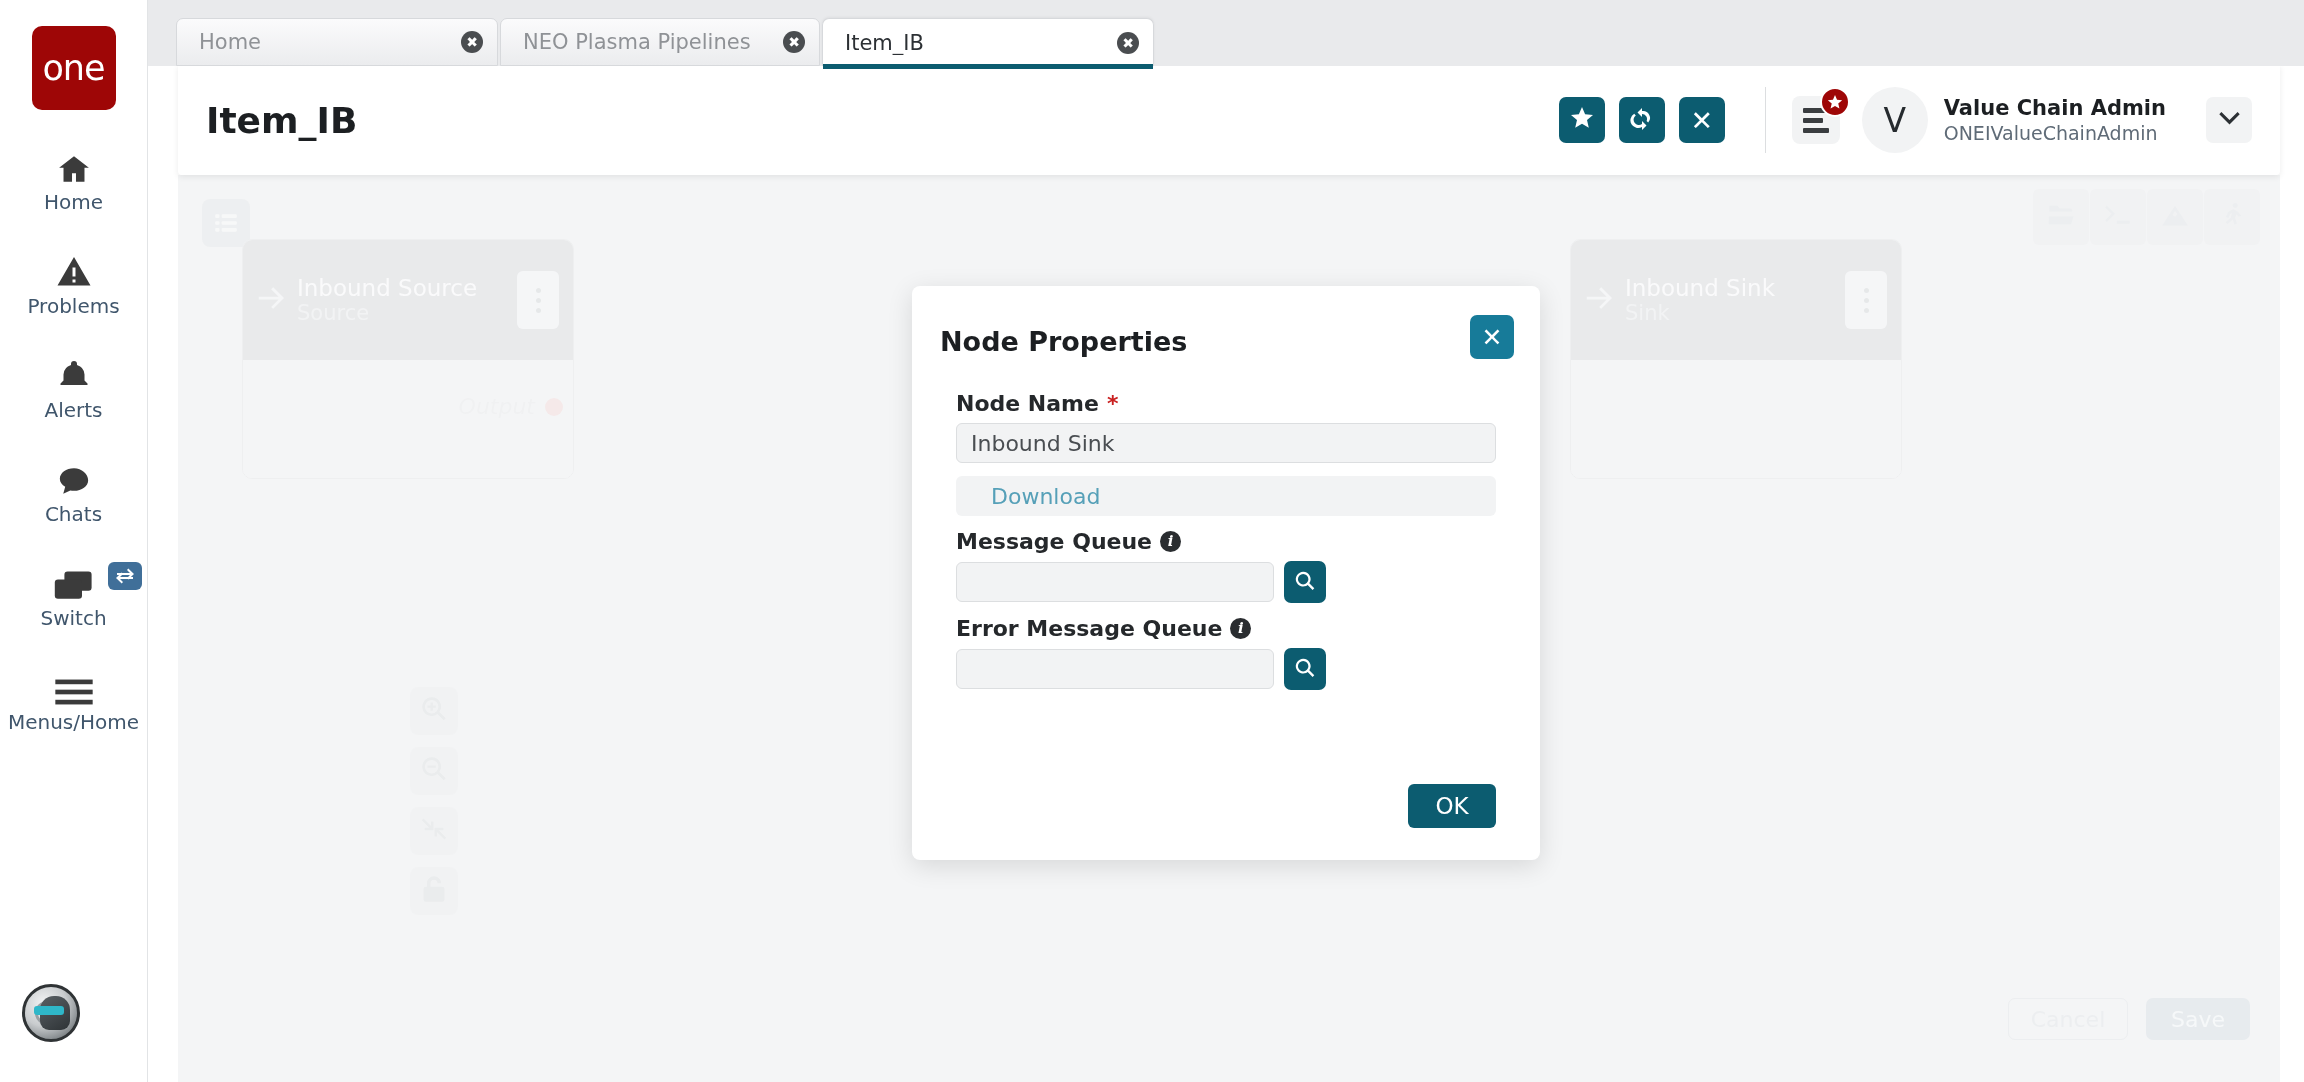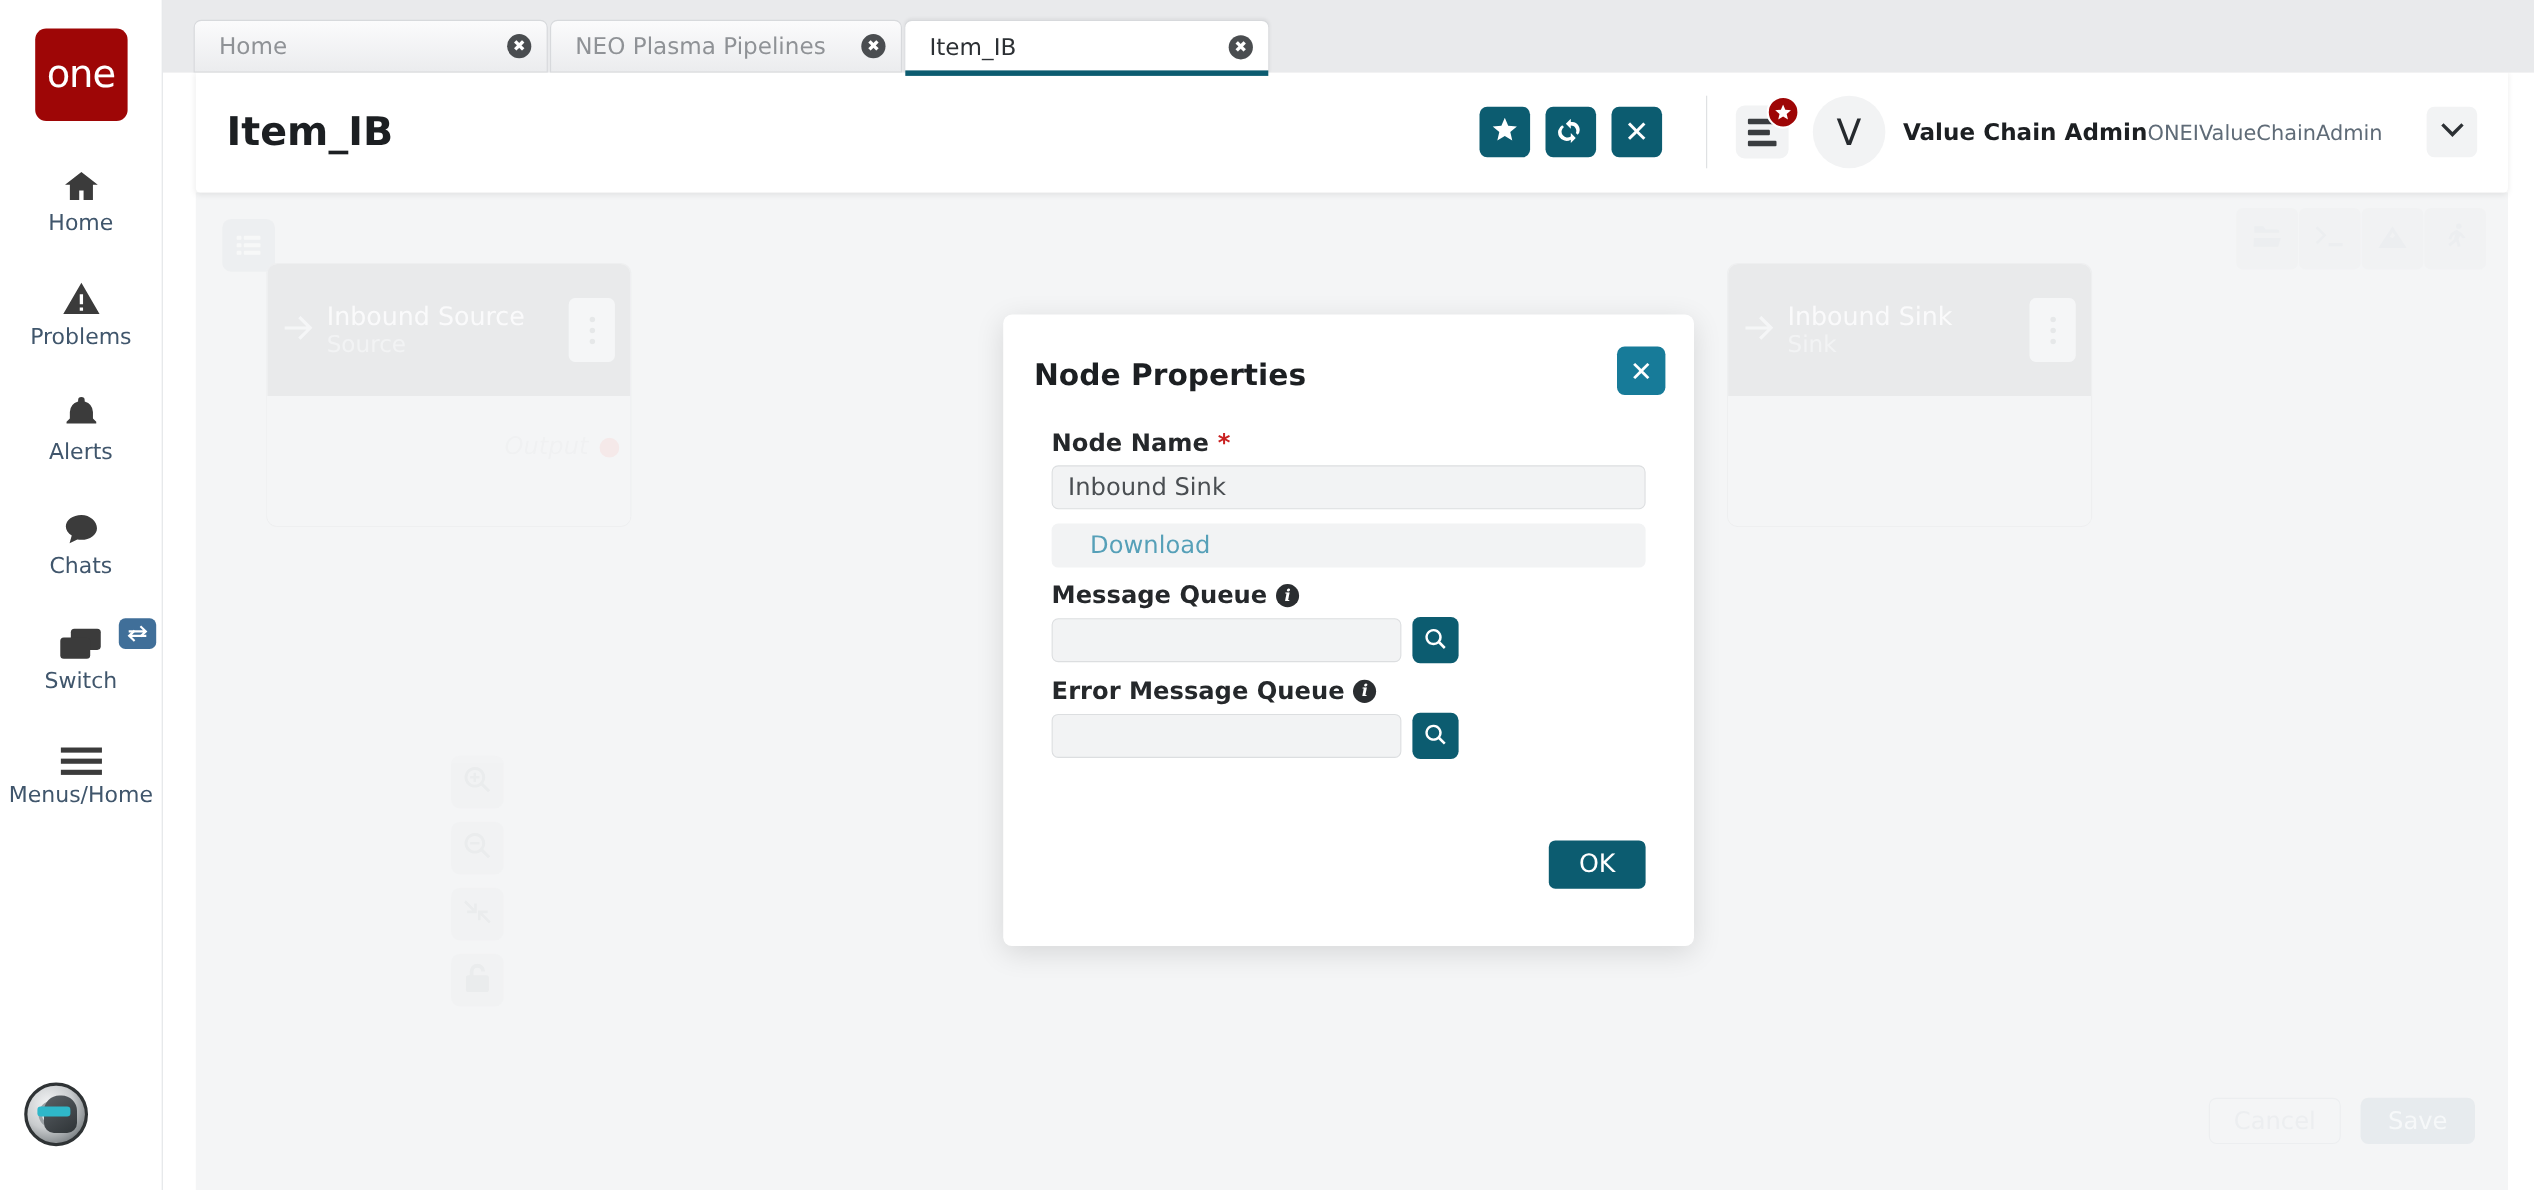--- a/index.html
+++ b/index.html
@@ -160,21 +160,21 @@
     background: #9e0606; border: 2px solid #ffffff;
     display: flex; align-items: center; justify-content: center;
   }
   .fav-badge svg { fill: #ffffff; }
   .user-avatar {
     width: 66px; height: 66px; border-radius: 50%;
     background: #f2f3f4; margin-left: 22px;
     display: flex; align-items: center; justify-content: center;
     font-size: 33px; color: #262a2e; font-family: "DejaVu Sans", sans-serif;
   }
-  .user-meta { margin-left: 16px; display: flex; flex-direction: row; justify-content: center; }
+  .user-meta { margin-left: 16px; display: flex; flex-direction: column; justify-content: center; }
   .user-name { font-size: 21px; font-weight: bold; color: #1c1f22; font-family: "DejaVu Sans", sans-serif; white-space: nowrap; }
   .user-login { font-size: 19px; color: #5f6b77; font-family: "DejaVu Sans", sans-serif; white-space: nowrap; margin-top: 2px; }
   .user-caret {
     width: 46px; height: 46px; border-radius: 7px; background: #f2f3f4;
     display: flex; align-items: center; justify-content: center;
     margin-left: 40px; margin-right: 28px; cursor: pointer;
   }
 
   
   .canvas {
@@ -297,21 +297,21 @@
   .dl-link { font-size: 22px; color: #56a0b8; font-family: "DejaVu Sans", sans-serif; cursor: pointer; margin-left: 21px; }
   .caret-btn {
     width: 42px; height: 40px; border-radius: 7px; background: #f2f3f4;
     border: none; display: flex; align-items: center; justify-content: center; cursor: pointer;
   }
   .search-btn {
     width: 42px; height: 42px; border-radius: 7px; background: #0c5c70;
     border: none; display: flex; align-items: center; justify-content: center; cursor: pointer;
   }
   .search-btn svg { fill: #ffffff; }
-  .modal-footer { position: absolute; right: 44px; bottom: 52px; }
+  .modal-footer { position: absolute; right: 44px; bottom: 32px; }
   .btn-ok {
     width: 88px; height: 44px; border-radius: 6px; border: none;
     background: #0c5c70; color: #ffffff; font-size: 23px;
     font-family: "DejaVu Sans", sans-serif; cursor: pointer;
   }
 </style>
 </head>
 <body>
 
 <div id="root">

